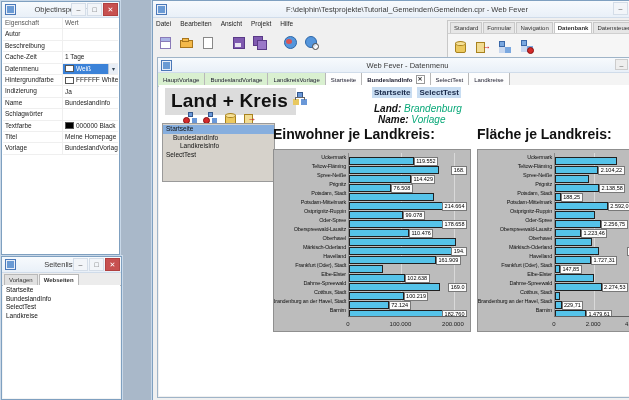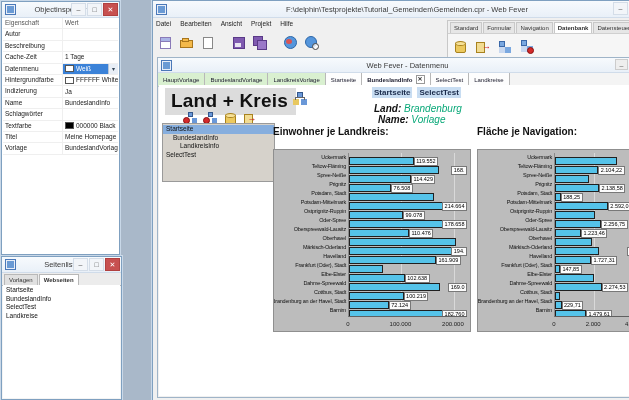--- a/index.html
+++ b/index.html
@@ -63,21 +63,21 @@
   #navlist{position:absolute;left:3px;top:38px;width:111px;height:56px;background:#d6d2cb;border:1px solid #9a9a9a;padding-top:1px;}
   .nav-item{font-size:6.5px;line-height:8.5px;color:#111;white-space:nowrap;}
   .nav-item.selected{background:#86aede;}
   #pagelinks{position:absolute;left:213px;top:2px;display:flex;gap:5px;}
   .plink{background:#c8ddf2;color:#1a2a4a;font-size:8px;font-weight:bold;padding:0 2px;line-height:11px;}
   .kv{position:absolute;font-size:10px;line-height:10px;white-space:nowrap;font-style:italic;}
   .kv b{color:#111;}
   .kv .val{color:#08a878;}
   #kv-land{left:215px;top:19px;}
   #kv-sitz{left:219px;top:30px;}
-  .chart-title{position:absolute;top:41px;font-size:10px;font-weight:bold;color:#111;}
+  .chart-title{position:absolute;top:41px;font-size:14px;font-weight:bold;color:#111;}
   #ct1{left:114px;} #ct2{left:318px;}
   .chart-panel{position:absolute;top:64px;height:181px;background:#bcbcbc;border:1px solid #8f8f8f;overflow:hidden;}
   #cp1{left:114px;width:196px;} #cp2{left:318px;width:178px;}
   .cat-label{position:absolute;font-size:5.5px;line-height:9px;color:#111;white-space:nowrap;letter-spacing:-0.2px;}
   .plot{position:absolute;top:3px;bottom:14px;right:3px;border-bottom:1px solid #606060;border-left:1px solid #8a8a8a;overflow:hidden;}
   .gridline{position:absolute;top:0;bottom:0;width:1px;background:#d9d9d9;}
   .bar{position:absolute;height:5.5px;border:1px solid #202020;}
   .vbox{position:absolute;height:7px;line-height:6.5px;font-size:5.5px;background:#fcfcfc;border:1px solid #787878;padding:0 1.5px;color:#000;white-space:nowrap;}
   .axis-label{position:absolute;font-size:6px;color:#222;transform:translateX(-50%);white-space:nowrap;}
 
@@ -353,21 +353,21 @@
         </div>
       <div class="kv" id="kv-land">
         <b>Land:</b>
         <span class="val">Brandenburg</span>
       </div>
       <div class="kv" id="kv-sitz">
         <b>Name:</b>
         <span class="val">Vorlage</span>
       </div>
       <div class="chart-title" id="ct1">Einwohner je Landkreis:</div>
-      <div class="chart-title" id="ct2">Fläche je Navigation:</div>
+      <div class="chart-title" id="ct2">Fläche je Landkreis:</div>
       <div class="chart-panel" id="cp1" style="background: rgb(188, 188, 188);">
           <div class="plot" style="left: 74px;">
             <div class="gridline" style="left: 52.4px;"></div>
             <div class="gridline" style="left: 104.9px;"></div>
             <div class="bar" style="top: 4px; left: 0px; width: 62.7px; background: rgb(85, 195, 233);"></div>
             <div class="vbox" style="top: 3.5px; left: 64.7px;">119.552</div>
             <div class="bar" style="top: 13px; left: 0px; width: 88.1px; background: rgb(85, 195, 233);"></div>
             <div class="vbox" style="top: 12.5px; right: 0px;">168.</div>
             <div class="bar" style="top: 22px; left: 0px; width: 60px; background: rgb(85, 195, 233);"></div>
             <div class="vbox" style="top: 21.5px; left: 62px;">114.429</div>

